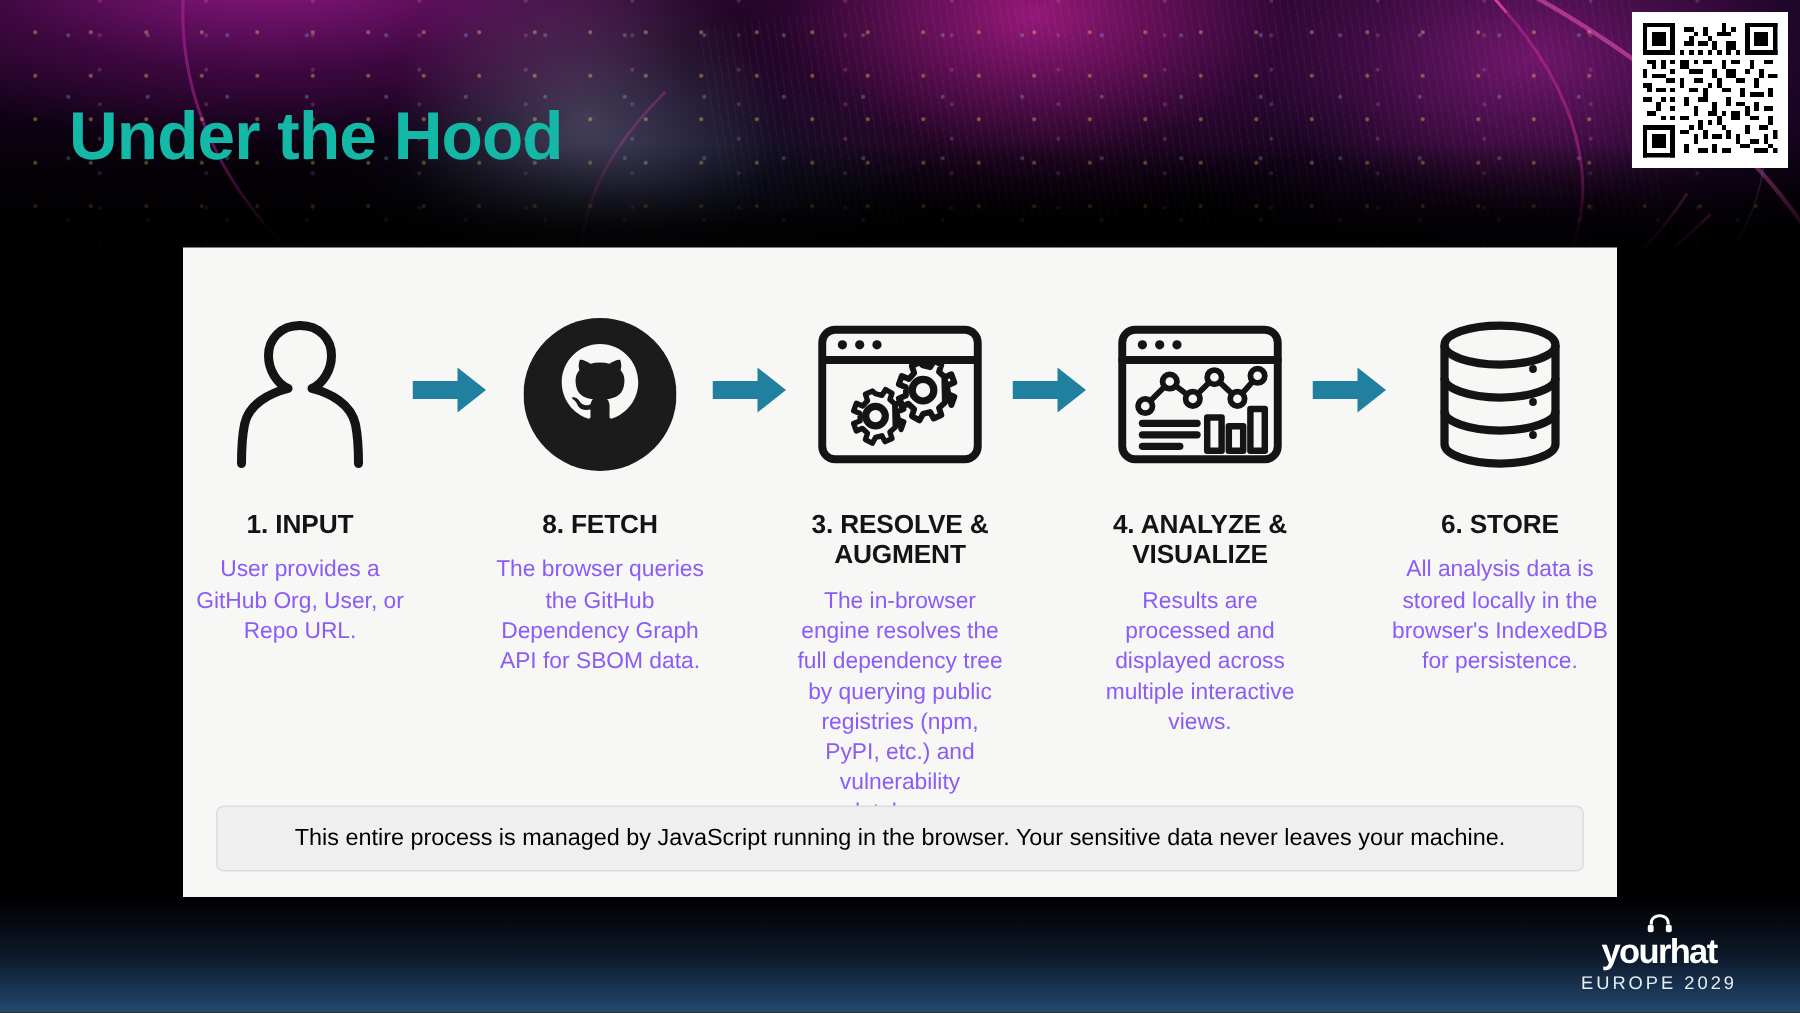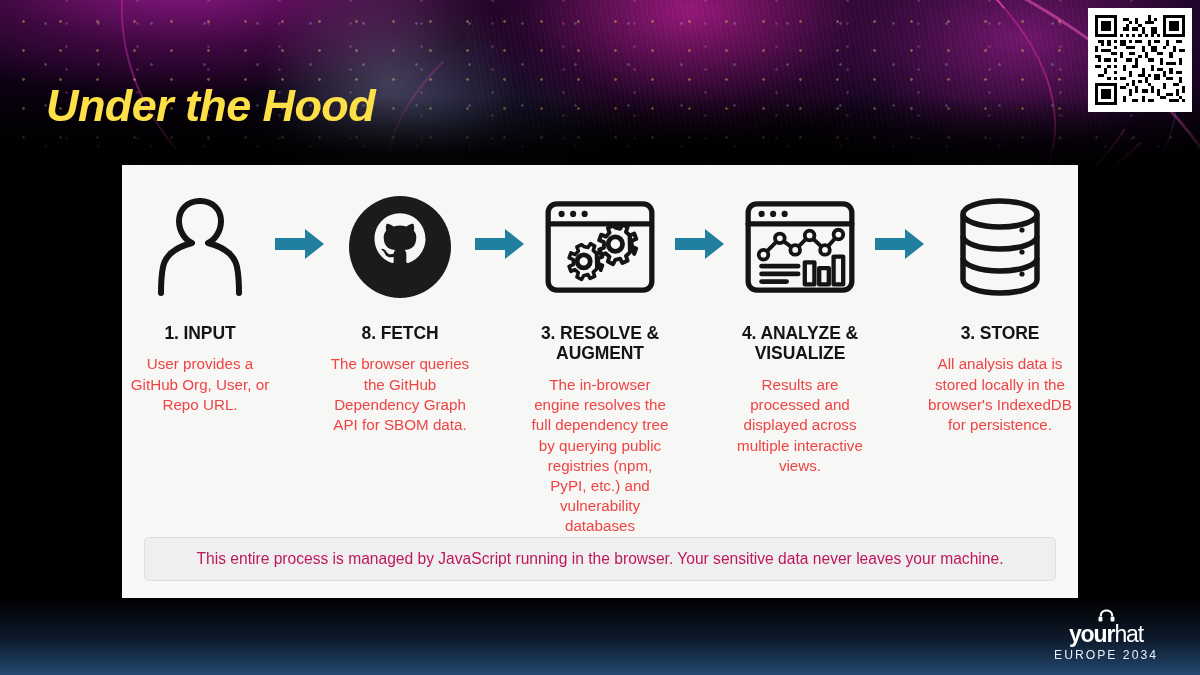--- a/index.html
+++ b/index.html
@@ -70,28 +70,27 @@
   }
   .header-fade {
     position: absolute; left: 0; top: 96px; width: 1200px; height: 80px;
     background: linear-gradient(180deg, rgba(0,0,0,0) 0%, rgba(0,0,0,0.85) 70%, #000 100%);
   }
 
   
   .slide-title {
     position: absolute;
     left: 46px;
-    top: 83px;
+    top: 68px;
     font-size: 45px;
     font-weight: bold;
-    color: #fde047;
+    color: #14b8a6;
     letter-spacing: -0.6px;
     line-height: 1;
     white-space: nowrap;
-    font-style: italic;
   }
 
   
   .qr-wrap {
     position: absolute;
     right: 8px;
     top: 8px;
     width: 104px;
     height: 104px;
     background: #ffffff;
@@ -110,21 +109,21 @@
     background: #f7f7f5;
   }
 
   .steps {
     position: absolute;
     left: 0; top: 0;
     width: 956px;
     display: flex;
     align-items: flex-start;
     justify-content: space-between;
-    padding: 0 6px;
+    padding: 16px 6px;
     box-sizing: border-box;
   }
   .step {
     width: 178px;
     display: flex;
     flex-direction: column;
     align-items: center;
   }
   .step-icon {
     height: 120px;
@@ -138,21 +137,21 @@
     font-size: 17.5px;
     font-weight: bold;
     color: #141414;
     text-align: center;
     line-height: 1.17;
     letter-spacing: -0.1px;
   }
   .step-desc {
     margin-top: 11px;
     font-size: 15.2px;
-    color: #ef4444;
+    color: #8b5cf6;
     text-align: center;
     line-height: 1.33;
   }
 
   .arrow {
     width: 56px;
     flex: 0 0 56px;
     display: flex;
     align-items: flex-start;
     justify-content: center;
@@ -167,21 +166,21 @@
     bottom: 17px;
     width: 912px;
     height: 44px;
     background: #efefef;
     border: 1px solid #dcdcdc;
     border-radius: 5px;
     display: flex;
     align-items: center;
     justify-content: center;
     font-size: 15.6px;
-    color: #be185d;
+    color: #000000;
     box-sizing: border-box;
   }
 
   
   .footer {
     position: absolute;
     left: 0;
     bottom: 0;
     width: 1200px;
     height: 77px;
@@ -196,21 +195,21 @@
     color: #ffffff;
     line-height: 1;
   }
   .bh-mark { display: block; margin: 0 auto 1px; width: 17px; height: 13px; }
   .bh-word {
     font-size: 23px;
     font-weight: bold;
     letter-spacing: -1.1px;
     white-space: nowrap;
   }
-  .bh-word .thin { font-weight: normal; }
+  .bh-word .thin { font-weight: bold; }
   .bh-sub {
     margin-top: 3px;
     font-size: 12.2px;
     letter-spacing: 2.0px;
     color: #e8eef5;
     white-space: nowrap;
   }
 </style>
 </head>
 <body>
@@ -472,34 +471,34 @@
           <svg width="92" height="104" viewBox="0 0 92 104" fill="none" stroke="#141414" stroke-width="5.5" stroke-linejoin="round">
             <ellipse cx="46" cy="19" rx="37" ry="13"></ellipse>
             <path d="M9 19 V85 C9 92 25 98 46 98 C67 98 83 92 83 85 V19"></path>
             <path d="M9 41 C9 48 25 54 46 54 C67 54 83 48 83 41"></path>
             <path d="M9 63 C9 70 25 76 46 76 C67 76 83 70 83 63"></path>
             <circle cx="68" cy="35" r="2.6" fill="#141414" stroke="none"></circle>
             <circle cx="68" cy="57" r="2.6" fill="#141414" stroke="none"></circle>
             <circle cx="68" cy="79" r="2.6" fill="#141414" stroke="none"></circle>
           </svg>
         </div>
-        <div class="step-title">3. STORE</div>
+        <div class="step-title">6. STORE</div>
         <div class="step-desc">All analysis data is stored locally in the browser's IndexedDB for persistence.</div>
       </div>
 
     </div>
 
     <div class="caption">This entire process is managed by JavaScript running in the browser. Your sensitive data never leaves your machine.</div>
   </div>
 
   <div class="footer">
     <div class="bh-logo">
       <svg class="bh-mark" viewBox="0 0 20 15" aria-hidden="true">
         <path d="M10 0.5 C5.4 0.5 2.2 3.4 2.2 7.2 V8.4 H4.6 V7.2 C4.6 4.6 6.8 2.8 10 2.8 C13.2 2.8 15.4 4.6 15.4 7.2 V8.4 H17.8 V7.2 C17.8 3.4 14.6 0.5 10 0.5 Z" fill="#ffffff"></path>
         <rect x="0.6" y="8.6" width="4.6" height="6" rx="1.6" fill="#ffffff"></rect>
         <rect x="14.8" y="8.6" width="4.6" height="6" rx="1.6" fill="#ffffff"></rect>
       </svg>
       <div class="bh-word"><span>your</span><span class="thin">hat</span></div>
-      <div class="bh-sub">EUROPE 2034</div>
+      <div class="bh-sub">EUROPE 2029</div>
     </div>
   </div>
 
 </div>
 
 </body></html>

